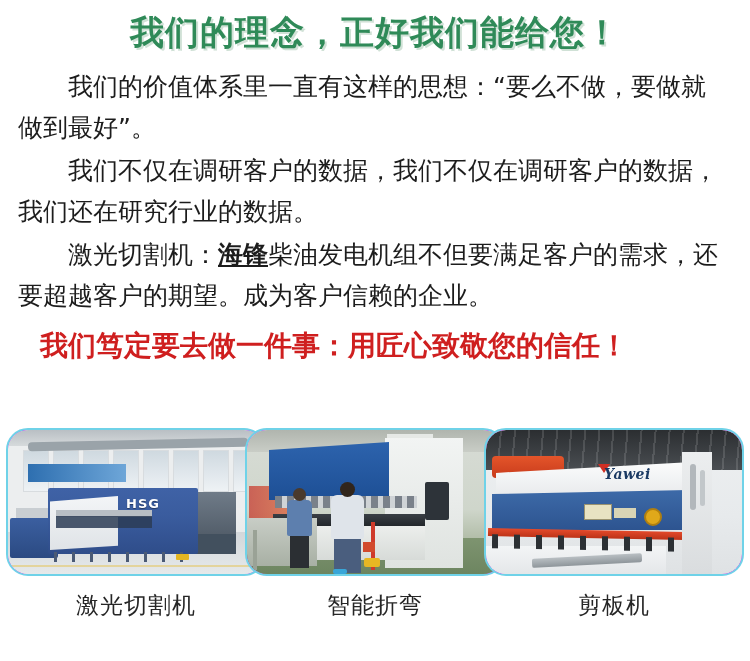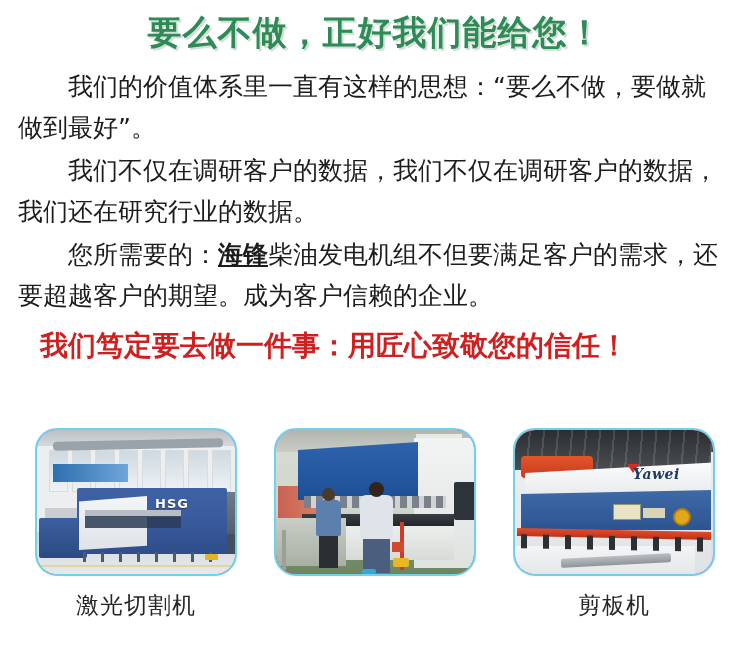--- a/index.html
+++ b/index.html
@@ -92,21 +92,21 @@
   }
 
   .card {
     width: 230px;
     display: flex;
     flex-direction: column;
     align-items: center;
   }
 
   .photo-frame {
-    width: 202px;
+    width: 260px;
     height: 148px;
     border-radius: 22px;
     position: relative;
     overflow: hidden;
     border: 2px solid #6fd2e8;
     box-sizing: border-box;
     background: #d946ef;
   }
 
   .photo {
@@ -332,30 +332,30 @@
     background: linear-gradient(#eceeef,#d9dcde);
   }
   .p3-cyl { position: absolute; left: 204px; top: 34px; width: 6px; height: 46px; background: #b2b7bb; border-radius: 3px; }
   .p3-cyl2 { position: absolute; left: 214px; top: 40px; width: 5px; height: 36px; background: #c2c7ca; border-radius: 3px; }
 </style>
 </head>
 <body>
 
 <div class="page">
 
-  <div class="headline">要么不做，正好我们能给您！</div>
+  <div class="headline">我们的理念，正好我们能给您！</div>
 
 
   <div class="body-wrap">
 
     <p class="para">我们的价值体系里一直有这样的思想：“要么不做，要做就做到最好”。</p>
 
     <p class="para">我们不仅在调研客户的数据，我们不仅在调研客户的数据，我们还在研究行业的数据。</p>
 
-    <p class="para"><span>您所需要的：</span><span class="brand-underline">海锋</span><span>柴油发电机组不但要满足客户的需求，还要超越客户的期望。成为客户信赖的企业。</span></p>
+    <p class="para"><span>激光切割机：</span><span class="brand-underline">海锋</span><span>柴油发电机组不但要满足客户的需求，还要超越客户的期望。成为客户信赖的企业。</span></p>
 
   </div>
 
   <div class="slogan">我们笃定要去做一件事：用匠心致敬您的信任！</div>
 
   <div class="gallery">
 
     <div class="card">
       <div class="photo-frame">
         <div class="photo">
@@ -413,20 +413,21 @@
           <div class="p2-worker1-head"></div>
           <div class="p2-worker2-legs"></div>
           <div class="p2-worker2-body"></div>
           <div class="p2-worker2-head"></div>
           <div class="p2-shoe"></div>
           <div class="p2-pole"></div>
           <div class="p2-redbox"></div>
           <div class="p2-yellowbox"></div>
         </div>
       </div>
+      <div class="caption">智能折弯</div>
     </div>
 
     <div class="card">
       <div class="photo-frame">
         <div class="photo">
           <div class="p3-bg"></div>
           <div class="p3-roof"></div>
           <div class="p3-roof-ribs"></div>
           <div class="p3-orange"></div>
           <div class="p3-table"></div>

